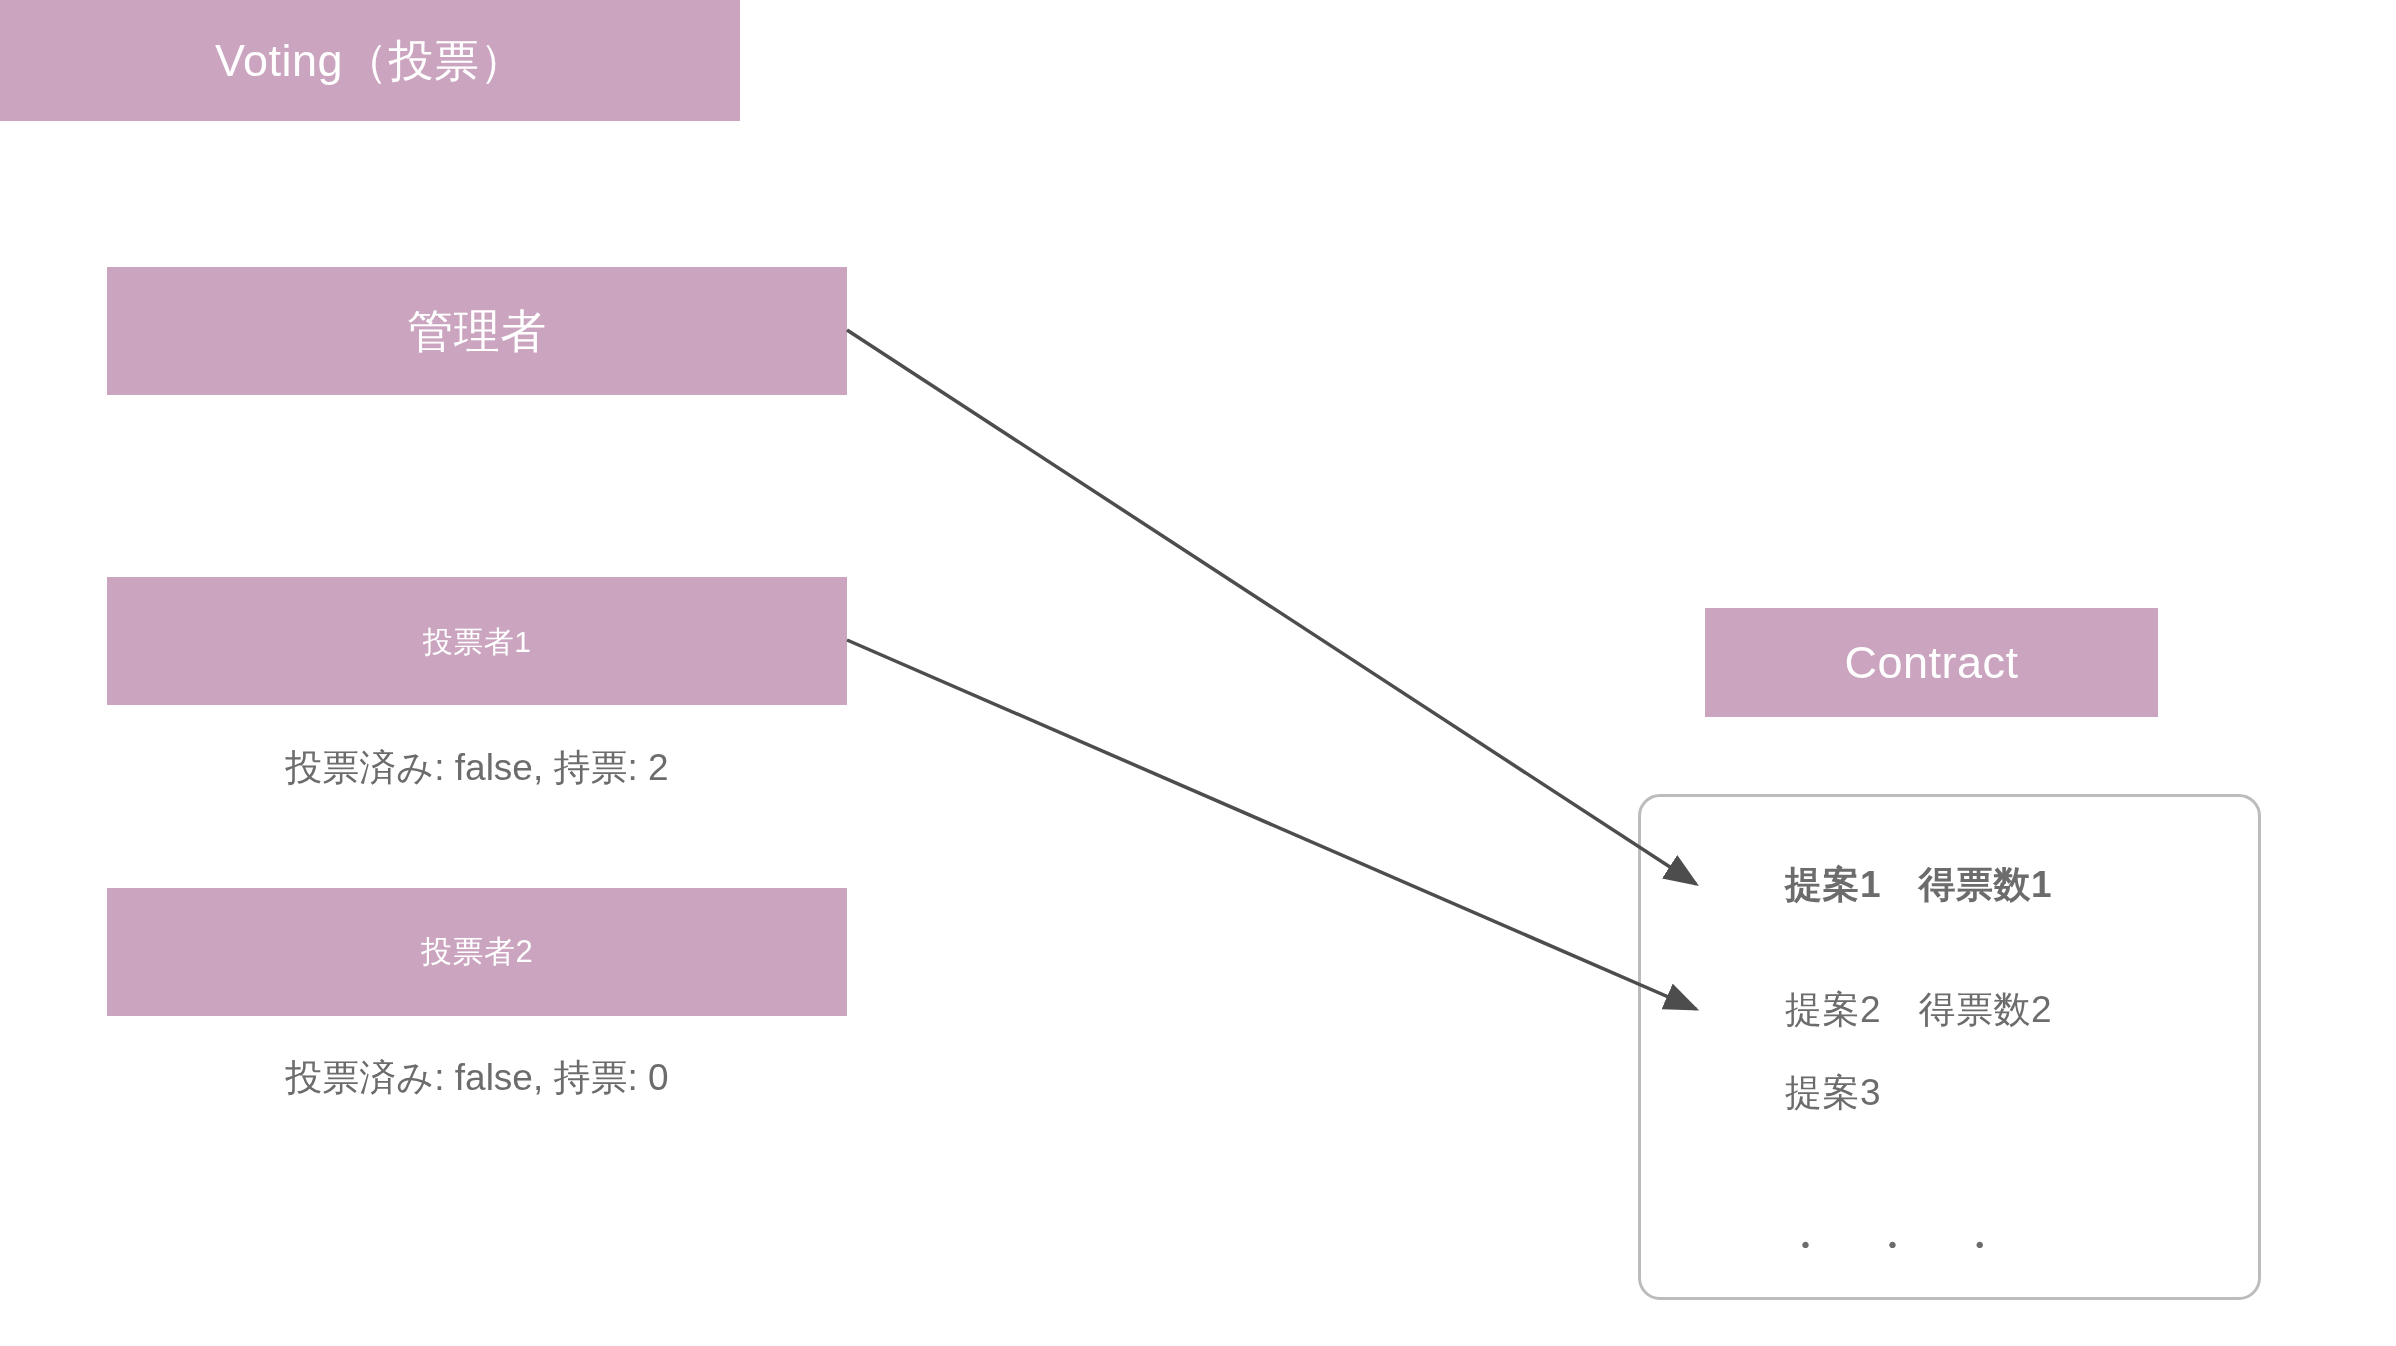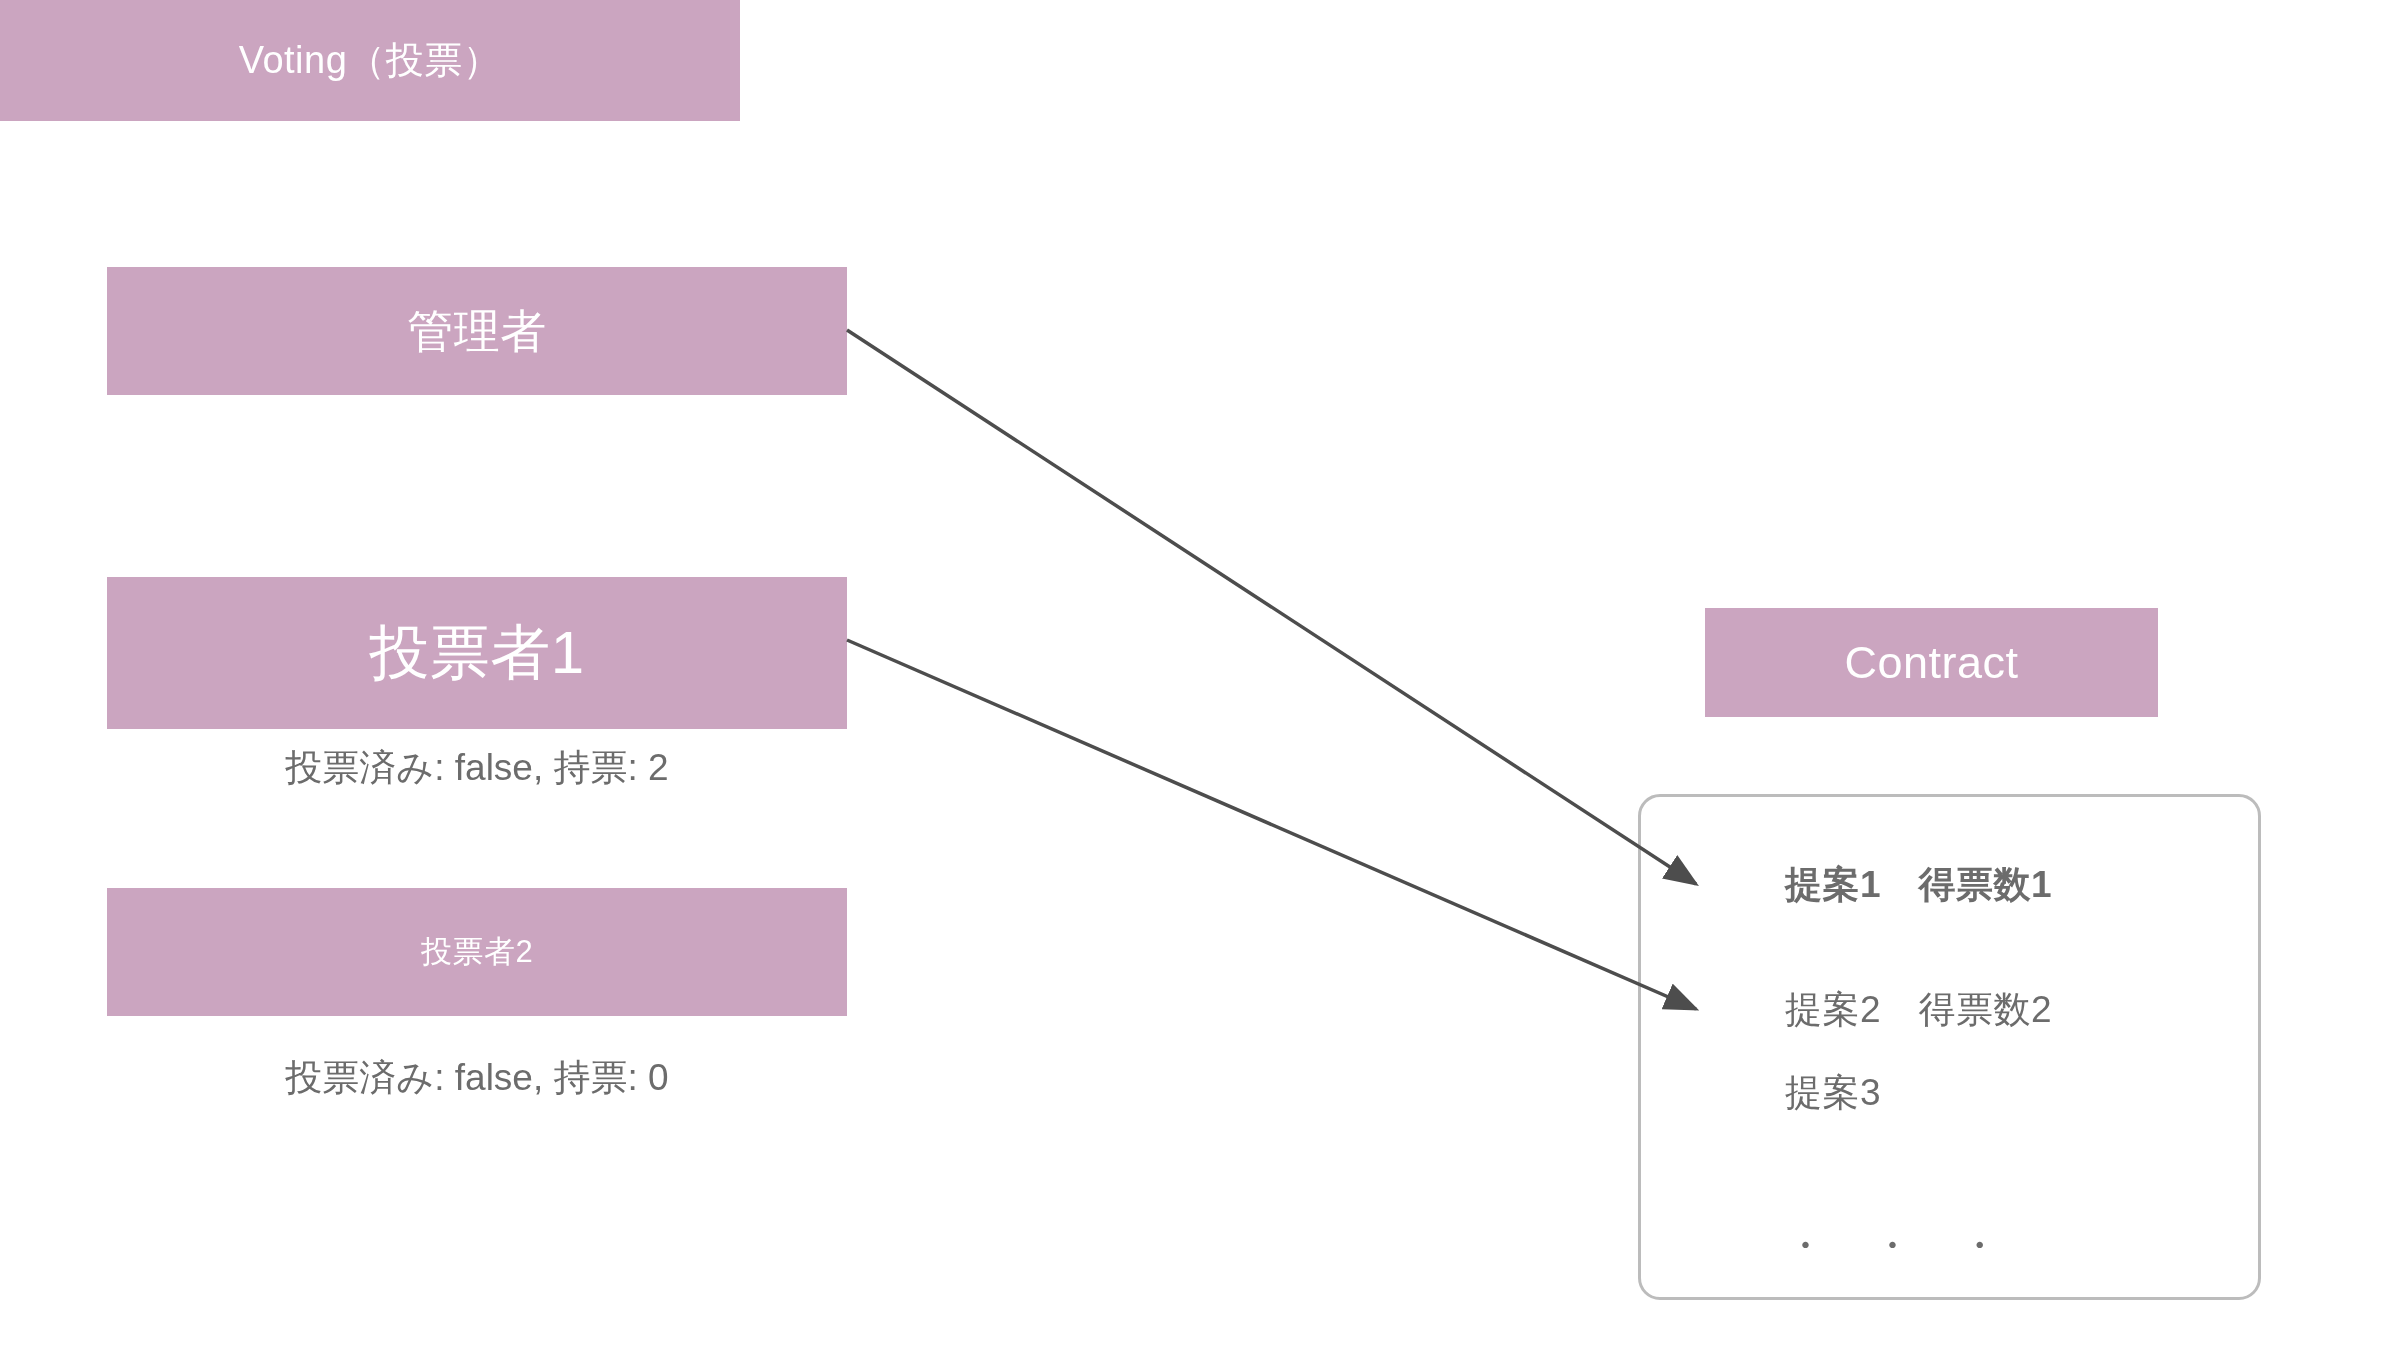--- a/index.html
+++ b/index.html
@@ -31,25 +31,25 @@
     box-sizing: border-box;
     line-height: 1.1;
     letter-spacing: 0.5px;
   }
 
   #title-banner {
     left: 0px;
     top: 0px;
     width: 740px;
     height: 121px;
-    font-size: 38px;
+    font-size: 45px;
   }
 
   #box-admin      { left: 107px; top: 267px;  width: 740px; height: 128px; font-size: 46px; }
-  #box-voter1     { left: 107px; top: 577px;  width: 740px; height: 152px; font-size: 60px; }
+  #box-voter1     { left: 107px; top: 577px;  width: 740px; height: 128px; font-size: 30px; }
   #box-voter2     { left: 107px; top: 888px;  width: 740px; height: 128px; font-size: 31px; }
   #box-contract   { left: 1705px; top: 608px; width: 453px; height: 109px; font-size: 45px; }
 
   
   .caption {
     position: absolute;
     width: 740px;
     text-align: center;
     color: #6c6c6c;
     font-size: 37px;

